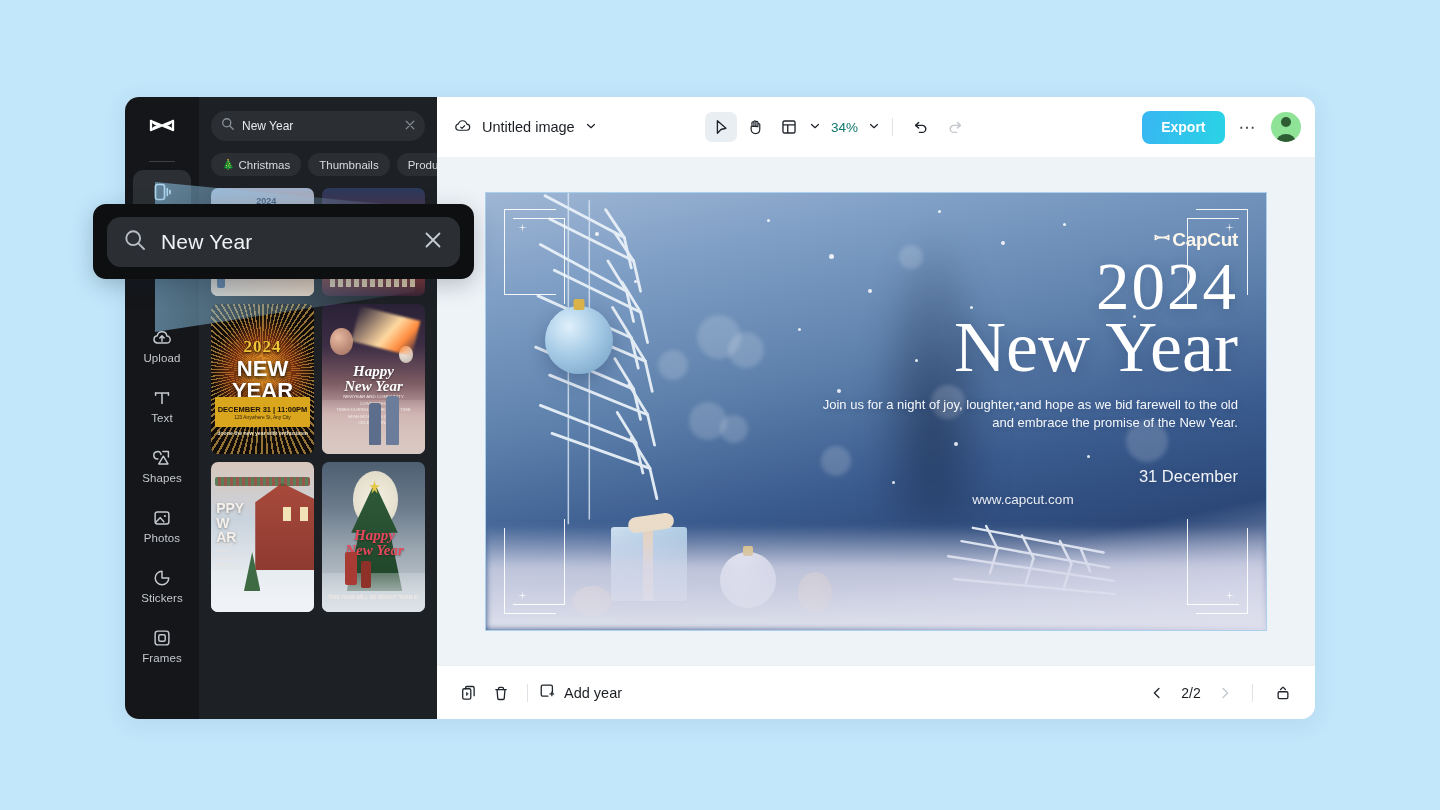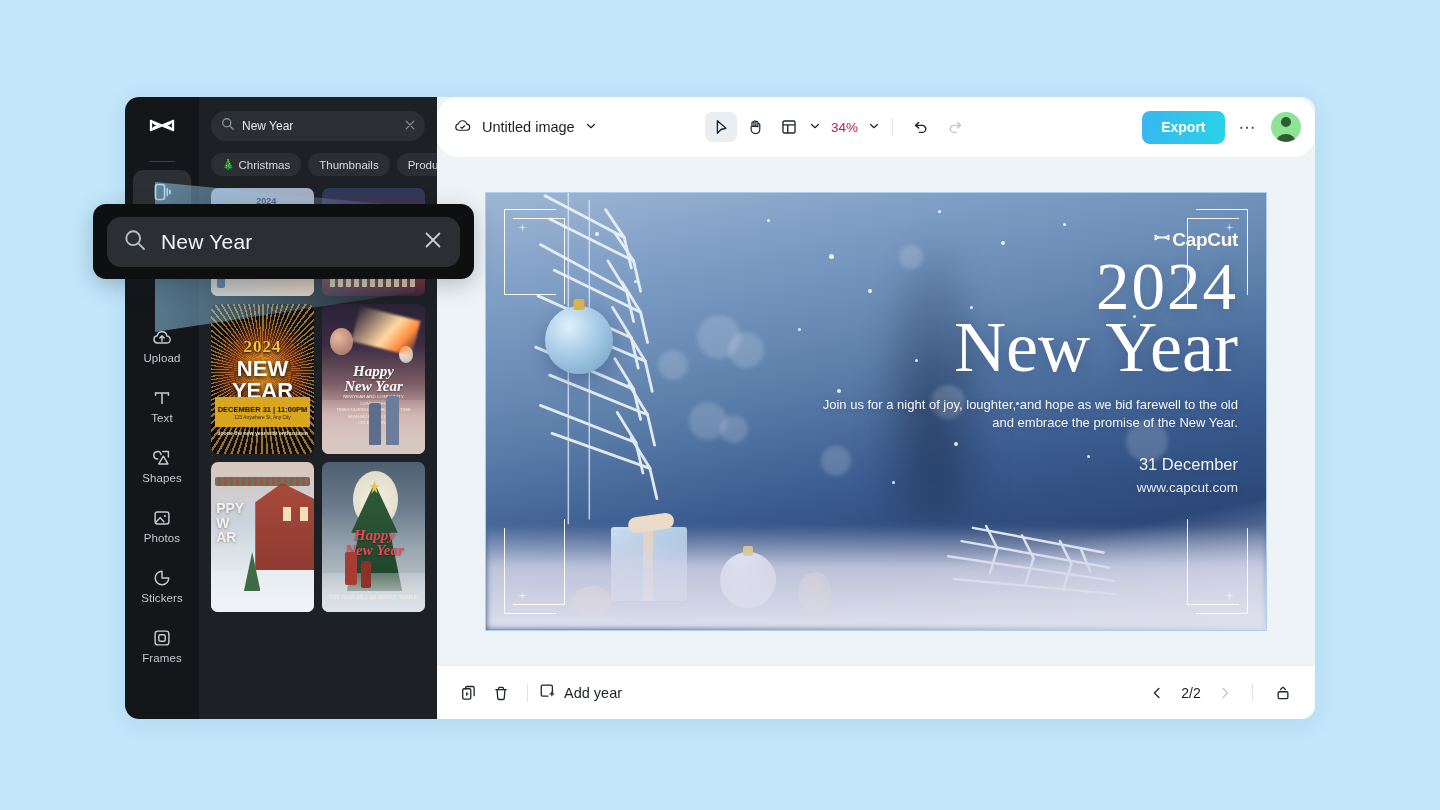--- a/index.html
+++ b/index.html
@@ -115,39 +115,38 @@
   .main {
     position: absolute; left: 312px; top: 0;
     right: 0; height: 100%;
     background: #eef3f7;
   }
   .topbar {
     height: 60px; background: #ffffff;
     display: flex; align-items: center;
     padding: 0 14px 0 16px;
     position: relative;
-    border-radius: 21px;
   }
   .doc-chip {
     display: flex; align-items: center; gap: 10px;
     cursor: pointer;
   }
   .doc-title { font-size: 14.5px; color: #1b1f24; }
   .tool-group {
     position: absolute; left: 268px;
     display: flex; align-items: center; gap: 2px;
   }
   .tool-btn {
     width: 32px; height: 30px;
     display: flex; align-items: center; justify-content: center;
     border-radius: 7px; cursor: pointer;
   }
   .tool-btn.active { background: #e9eef3; }
   .zoom-val {
-    font-size: 13.5px; color: #be185d; margin-left: 8px;
+    font-size: 13.5px; color: #0f766e; margin-left: 8px;
     cursor: pointer;
   }
   .vdiv { width: 1px; height: 18px; background: #dfe3e8; margin: 0 10px; }
   .topbar-right {
     margin-left: auto;
     display: flex; align-items: center; gap: 14px;
   }
   .export-btn {
     height: 33px; padding: 0 19px;
     border-radius: 8px; border: none;
@@ -268,26 +267,27 @@
     margin-top: -8px;
     text-shadow: 0 2px 12px rgba(40,60,100,.35);
   }
   .p-body {
     font-size: 13px; line-height: 1.35;
     margin-top: 16px;
     color: #f4f7fb;
     text-shadow: 0 1px 5px rgba(40,60,100,.35);
   }
   .p-date {
-    font-size: 16.5px; margin-top: 24px; color: #f0f3f8;
+    font-size: 16.5px; margin-top: 36px; color: #f0f3f8;
     text-shadow: 0 1px 5px rgba(40,60,100,.35);
   }
   .p-url {
     font-size: 13.5px; margin-top: 6px; color: #e7ebf2;
     text-shadow: 0 1px 5px rgba(40,60,100,.35);
+    text-align: center;
   }
 
   
   .bottombar {
     position: absolute; left: 0; right: 0; bottom: 0;
     height: 54px; background: #ffffff;
     display: flex; align-items: center;
     padding: 0 16px;
     border-top: 1px solid #eceff2;
   }

